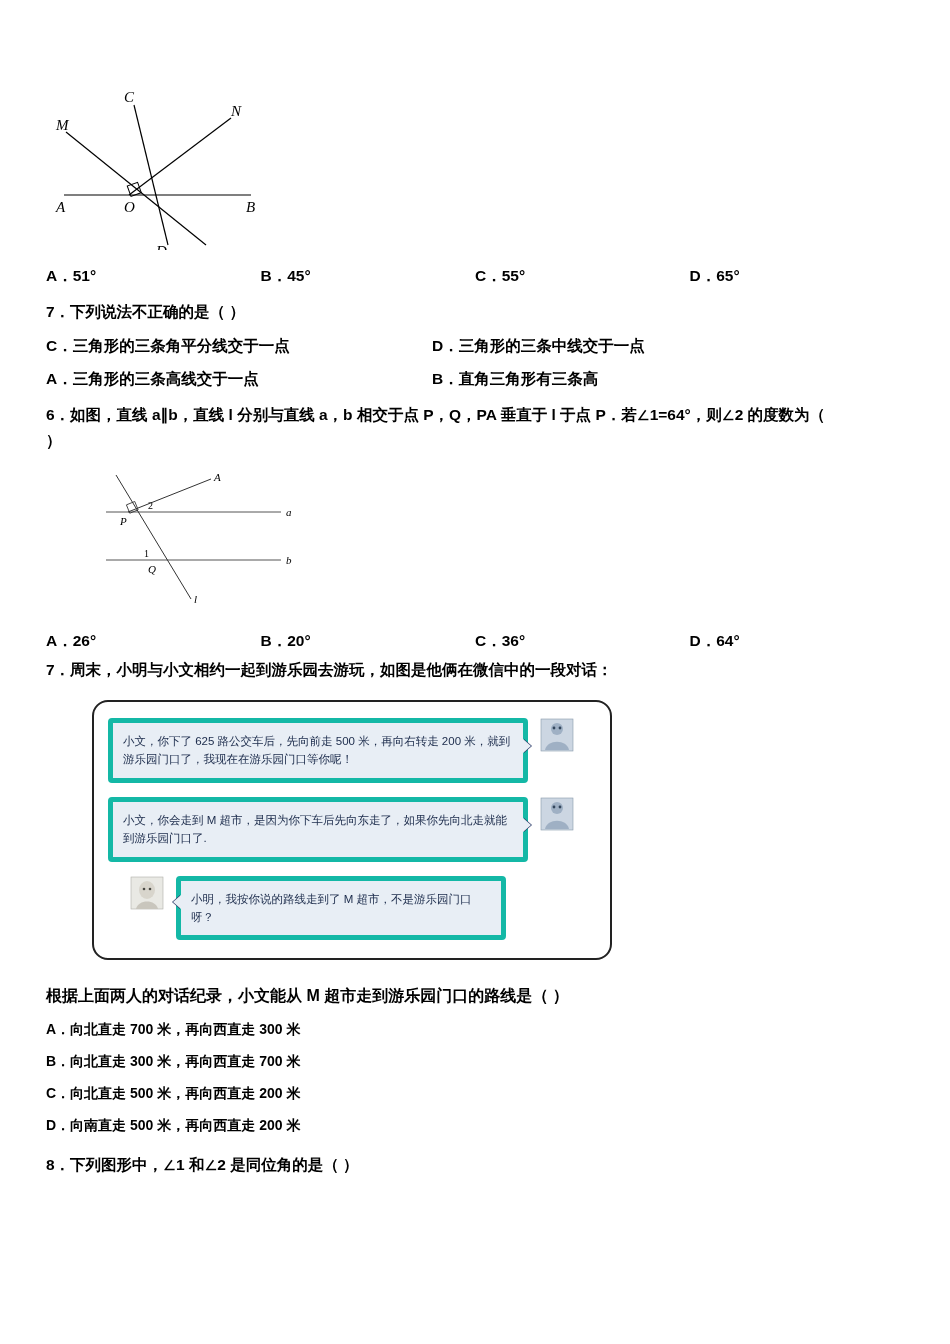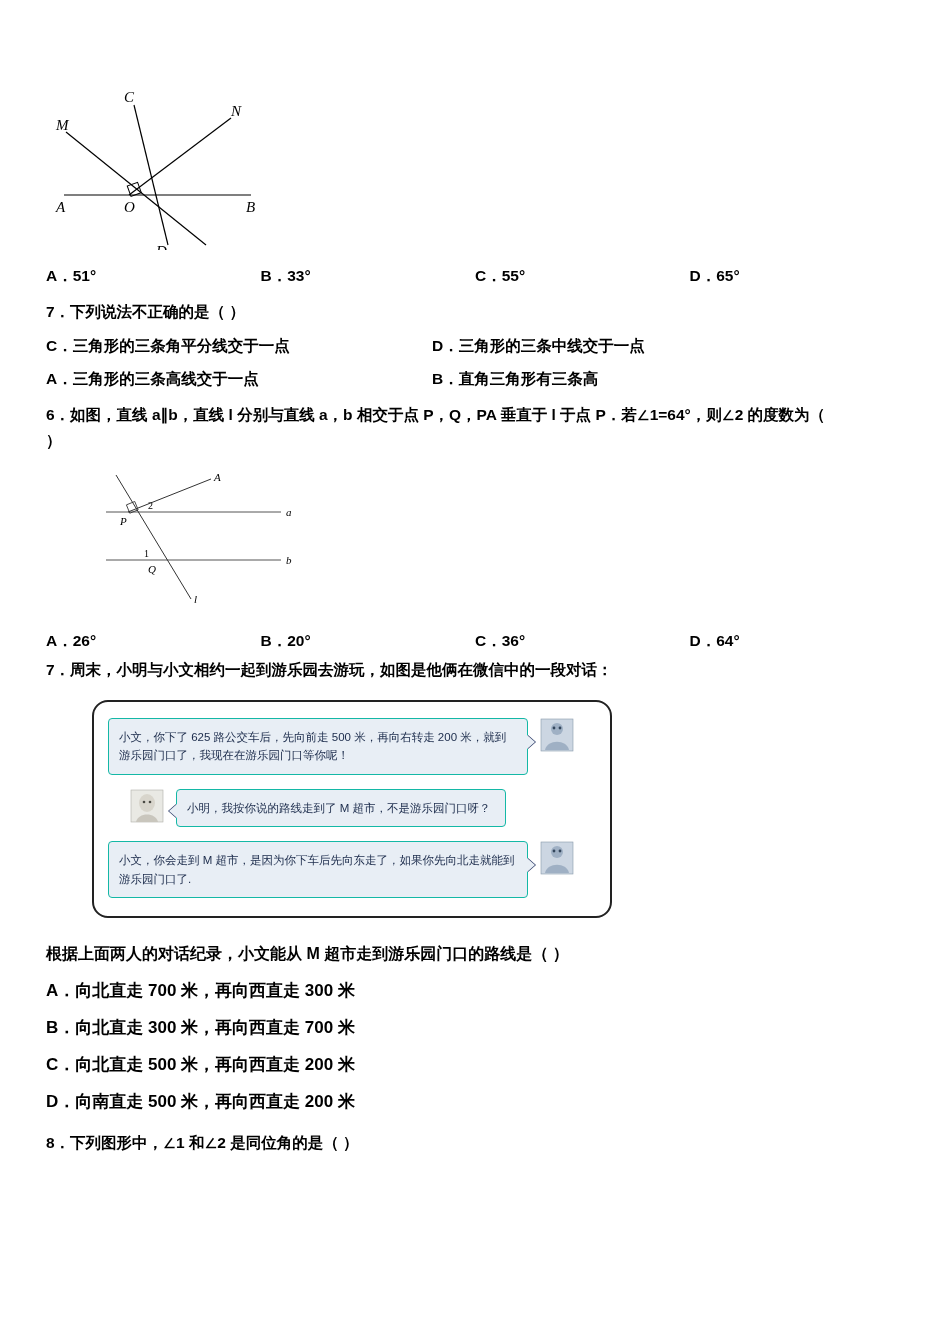--- a/index.html
+++ b/index.html
@@ -43,21 +43,21 @@
   }
   .opt-row.two > div {
     width: 45%;
   }
   .opt-row.two > div:first-child {
     width: 45%;
   }
   .opt-stack div {
     font-family: "Liberation Sans", sans-serif;
     font-weight: bold;
-    font-size: 17px;
+    font-size: 14px;
     margin: 14px 0 0 0;
   }
   .chat-box {
     margin: 18px 0 0 46px;
     width: 520px;
     border: 2px solid #222;
     border-radius: 16px;
     padding: 16px 14px;
     box-sizing: border-box;
     background: #fff;
@@ -65,21 +65,21 @@
   .bubble-row {
     display: flex;
     align-items: flex-start;
     margin-bottom: 14px;
   }
   .bubble-row:last-child {
     margin-bottom: 2px;
   }
   .bubble {
     position: relative;
-    border: 1px solid #14b8a6;
+    border: 5px solid #14b8a6;
     background: #e8eef5;
     border-radius: 4px;
     padding: 9px 10px;
     font-family: "Liberation Sans", sans-serif;
     font-size: 11.5px;
     line-height: 1.6;
     color: #1a2a4a;
     box-sizing: border-box;
   }
   .bubble.left-tail::after {
@@ -152,21 +152,21 @@
       <text x="185" y="56" font-family="Liberation Serif, serif" font-style="italic" font-size="15">N</text>
       <text x="10" y="152" font-family="Liberation Serif, serif" font-style="italic" font-size="15">A</text>
       <text x="78" y="152" font-family="Liberation Serif, serif" font-style="italic" font-size="15">O</text>
       <text x="200" y="152" font-family="Liberation Serif, serif" font-style="italic" font-size="15">B</text>
       <text x="110" y="196" font-family="Liberation Serif, serif" font-style="italic" font-size="15">D</text>
     </svg>
   </div>
 
   <div class="opt-row four">
     <div>A．51°</div>
-    <div>B．33°</div>
+    <div>B．45°</div>
     <div>C．55°</div>
     <div>D．65°</div>
   </div>
 
   <p class="q-text">7．下列说法不正确的是（      ）</p>
 
   <div class="opt-row two">
     <div>C．三角形的三条角平分线交于一点</div>
     <div>D．三角形的三条中线交于一点</div>
   </div>
@@ -213,46 +213,46 @@
         <svg width="34" height="34" viewBox="0 0 34 34" xmlns="http://www.w3.org/2000/svg">
           <rect x="1" y="1" width="32" height="32" fill="#ccd6e2" stroke="#8899aa" stroke-width="0.6"></rect>
           <circle cx="17" cy="11" r="6" fill="#9fb0c4"></circle>
           <path d="M5 32 C7 21 27 21 29 32 Z" fill="#9fb0c4"></path>
           <circle cx="14" cy="10" r="1.4" fill="#33465c"></circle>
           <circle cx="20" cy="10" r="1.4" fill="#33465c"></circle>
         </svg>
       </div>
     </div>
 
+    <div class="bubble-row">
+      <div class="bubble left-tail" style="width:420px">小文，你会走到 M 超市，是因为你下车后先向东走了，如果你先向北走就能到游乐园门口了.</div>
+      <div class="avatar" style="margin-left:12px">
+        <svg width="34" height="34" viewBox="0 0 34 34" xmlns="http://www.w3.org/2000/svg">
+          <rect x="1" y="1" width="32" height="32" fill="#ccd6e2" stroke="#8899aa" stroke-width="0.6"></rect>
+          <circle cx="17" cy="11" r="6" fill="#9fb0c4"></circle>
+          <path d="M5 32 C7 21 27 21 29 32 Z" fill="#9fb0c4"></path>
+          <circle cx="14" cy="10" r="1.4" fill="#33465c"></circle>
+          <circle cx="20" cy="10" r="1.4" fill="#33465c"></circle>
+        </svg>
+      </div>
+    </div>
+
     <div class="bubble-row row-a">
       <div class="avatar" style="margin-right:12px">
         <svg width="34" height="34" viewBox="0 0 34 34" xmlns="http://www.w3.org/2000/svg">
           <rect x="1" y="1" width="32" height="32" fill="#e9e9e4" stroke="#b0b0a8" stroke-width="0.6"></rect>
           <ellipse cx="17" cy="14" rx="8" ry="9" fill="#d8d5cc"></ellipse>
           <path d="M6 33 C8 23 26 23 28 33 Z" fill="#c9c6bd"></path>
           <circle cx="14" cy="13" r="1.3" fill="#4a4a44"></circle>
           <circle cx="20" cy="13" r="1.3" fill="#4a4a44"></circle>
         </svg>
       </div>
       <div class="bubble right-tail" style="width:330px">小明，我按你说的路线走到了 M 超市，不是游乐园门口呀？</div>
     </div>
 
-    <div class="bubble-row">
-      <div class="bubble left-tail" style="width:420px">小文，你会走到 M 超市，是因为你下车后先向东走了，如果你先向北走就能到游乐园门口了.</div>
-      <div class="avatar" style="margin-left:12px">
-        <svg width="34" height="34" viewBox="0 0 34 34" xmlns="http://www.w3.org/2000/svg">
-          <rect x="1" y="1" width="32" height="32" fill="#ccd6e2" stroke="#8899aa" stroke-width="0.6"></rect>
-          <circle cx="17" cy="11" r="6" fill="#9fb0c4"></circle>
-          <path d="M5 32 C7 21 27 21 29 32 Z" fill="#9fb0c4"></path>
-          <circle cx="14" cy="10" r="1.4" fill="#33465c"></circle>
-          <circle cx="20" cy="10" r="1.4" fill="#33465c"></circle>
-        </svg>
-      </div>
-    </div>
-
   </div>
 
   <p class="summary">根据上面两人的对话纪录，小文能从 M 超市走到游乐园门口的路线是（       ）</p>
 
   <div class="opt-stack">
     <div>A．向北直走 700 米，再向西直走 300 米</div>
     <div>B．向北直走 300 米，再向西直走 700 米</div>
     <div>C．向北直走 500 米，再向西直走 200 米</div>
     <div>D．向南直走 500 米，再向西直走 200 米</div>
   </div>

